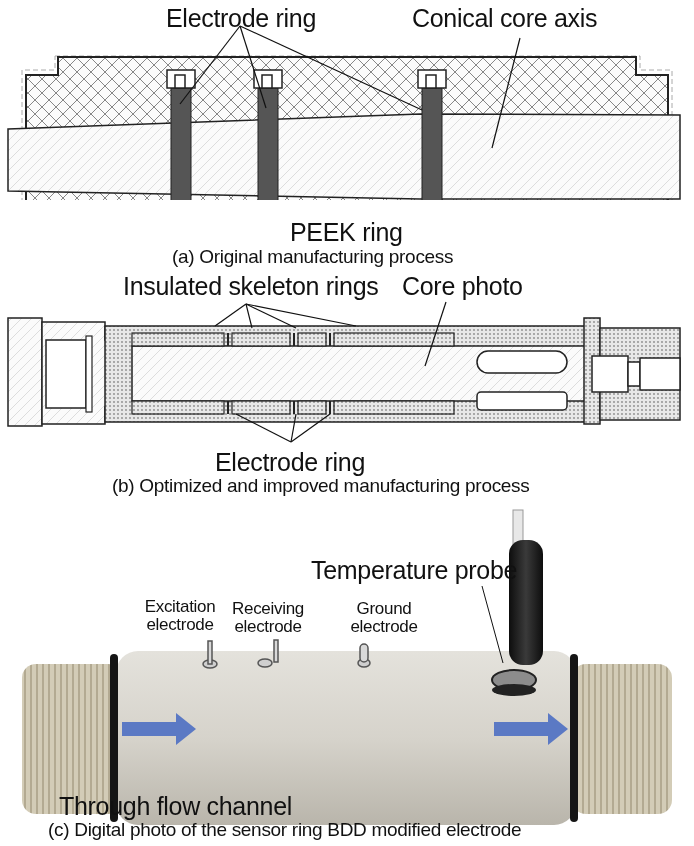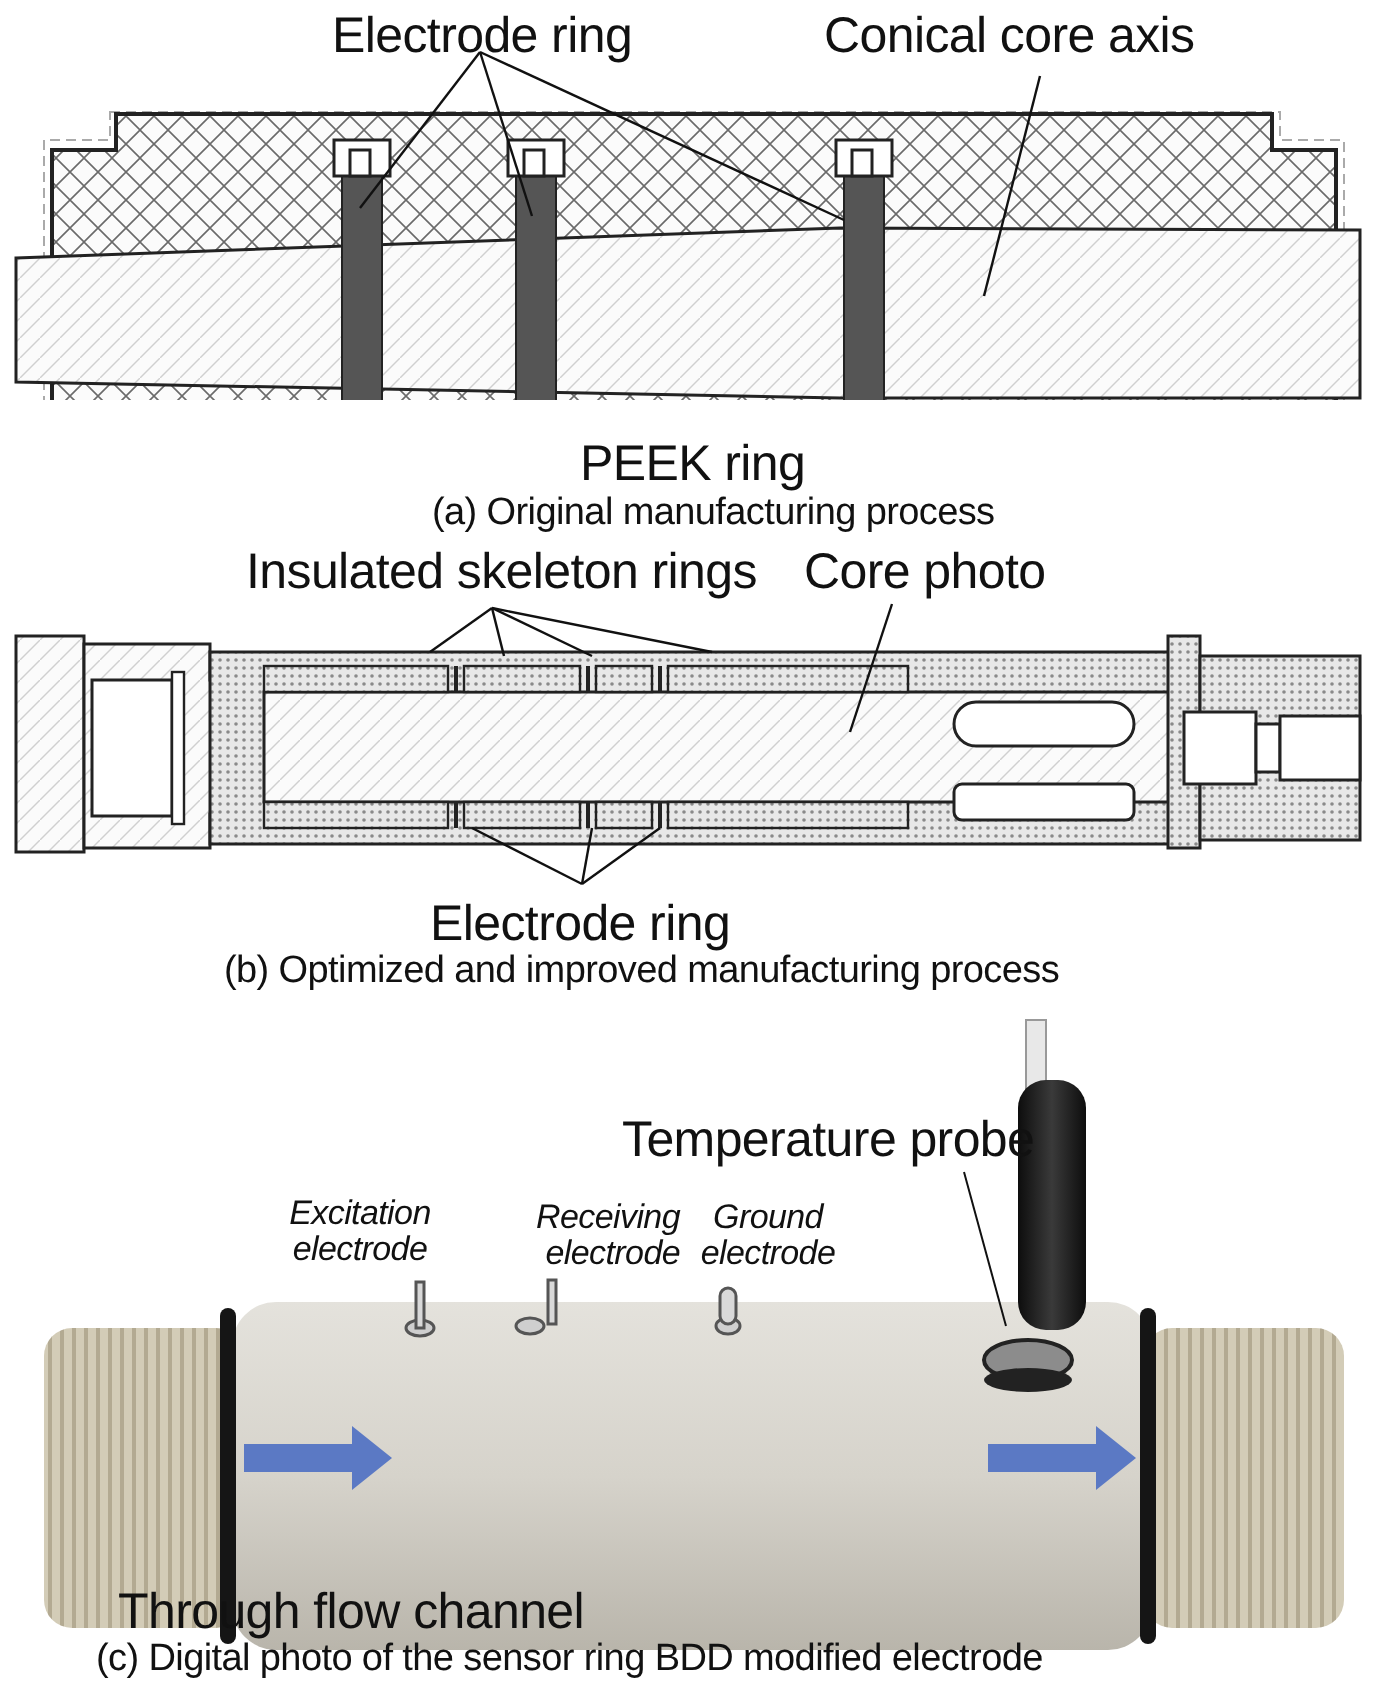--- a/index.html
+++ b/index.html
@@ -1,20 +1,20 @@
 <!DOCTYPE html>
 <html><head>
 <meta charset="utf-8">
 <style>
   html, body { margin:0; padding:0; background:#ffffff; }
   body { width:694px; height:846px; position:relative; overflow:hidden;
          font-family:"Liberation Sans", "DejaVu Sans", sans-serif; color:#111; }
   .lbl { position:absolute; font-size:25px; line-height:20px; white-space:nowrap; letter-spacing:-0.3px; }
   .cap { position:absolute; font-size:19px; line-height:20px; white-space:nowrap; letter-spacing:-0.3px; }
-  .small { font-size:17px; line-height:18px; text-align:center;font-style:italic; }
+  .small { font-size:17px; line-height:18px; text-align:center; }
   svg { position:absolute; left:0; top:0; }
 </style>
 </head>
 <body>
 
 <svg width="694" height="200" viewBox="0 0 694 200">
   <defs>
     <pattern id="cross" width="14" height="14" patternUnits="userSpaceOnUse">
       <rect width="14" height="14" fill="#fbfbfb"></rect>
       <path d="M0 0 L14 14 M14 0 L0 14" stroke="#6a6a6a" stroke-width="0.8"></path>
@@ -52,21 +52,21 @@
     <path d="M240 26 L266 108"></path>
     <path d="M240 26 L422 110"></path>
     <path d="M520 38 L492 148"></path>
     <path d="M355 254 L316 216"></path>
   </g>
 </svg>
 
 <div class="lbl" style="left:166px;top:8px;">Electrode ring</div>
 <div class="lbl" style="left:412px;top:8px;">Conical core axis</div>
 <div class="lbl" style="left:290px;top:222px;">PEEK ring</div>
-<div class="cap" style="left:172px;top:247px;margin-left:44px;">(a) Original manufacturing process</div>
+<div class="cap" style="left:172px;top:247px;">(a) Original manufacturing process</div>
 
 <div class="lbl" style="left:123px;top:276px;">Insulated skeleton rings</div>
 <div class="lbl" style="left:402px;top:276px;">Core photo</div>
 
 <svg width="694" height="460" viewBox="0 0 694 460" style="pointer-events:none;">
 
   <rect x="8" y="318" width="34" height="108" fill="url(#diag)" stroke="#222" stroke-width="1.5"></rect>
 
   <path d="M42 322 L105 322 L105 340 L130 340 L130 407 L105 407 L105 424 L42 424 Z" fill="url(#diag)" stroke="#222" stroke-width="1.5"></path>
   <rect x="46" y="340" width="40" height="68" fill="#fff" stroke="#222" stroke-width="1.5"></rect>
@@ -166,21 +166,21 @@
 
   <line x1="482" y1="586" x2="503" y2="663" stroke="#111" stroke-width="1"></line>
 </svg>
 
 <div class="lbl" style="left:311px;top:560px;">Temperature probe</div>
 
 <div class="lbl small" style="left:130px;top:598px;width:100px;">
   <div>Excitation</div>
   <div>electrode</div>
 </div>
-<div class="lbl small" style="left:240px;top:600px;width:100px;text-align:right;">
+<div class="lbl small" style="left:218px;top:600px;width:100px;">
   <div>Receiving</div>
   <div>electrode</div>
 </div>
 <div class="lbl small" style="left:334px;top:600px;width:100px;">
   <div>Ground</div>
   <div>electrode</div>
 </div>
 
 <div class="lbl" style="left:48px;top:796px;padding-left:11px;">Through flow channel</div>
 <div class="cap" style="left:48px;top:820px;">(c) Digital photo of the sensor ring BDD modified electrode</div>

